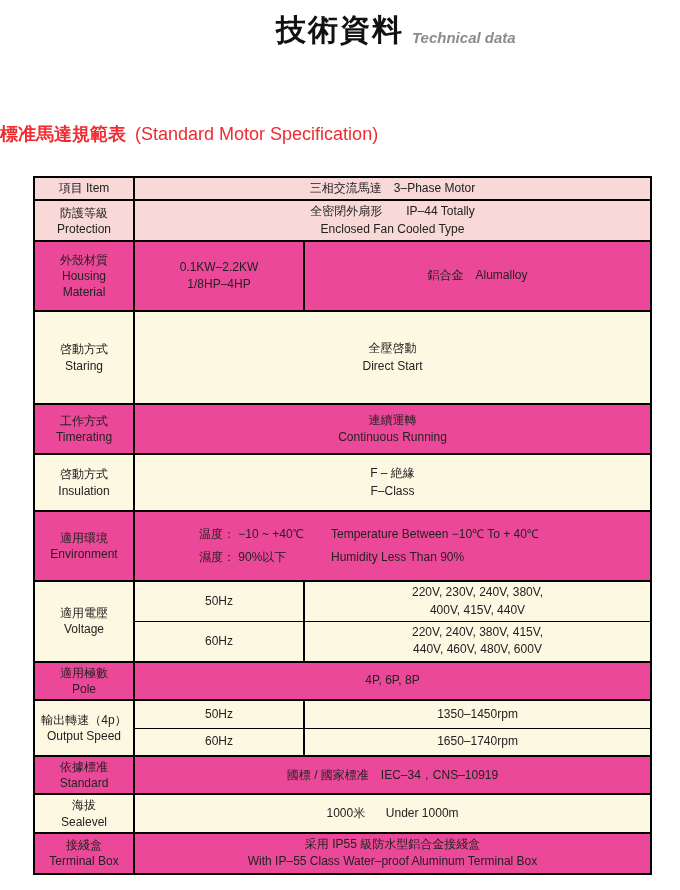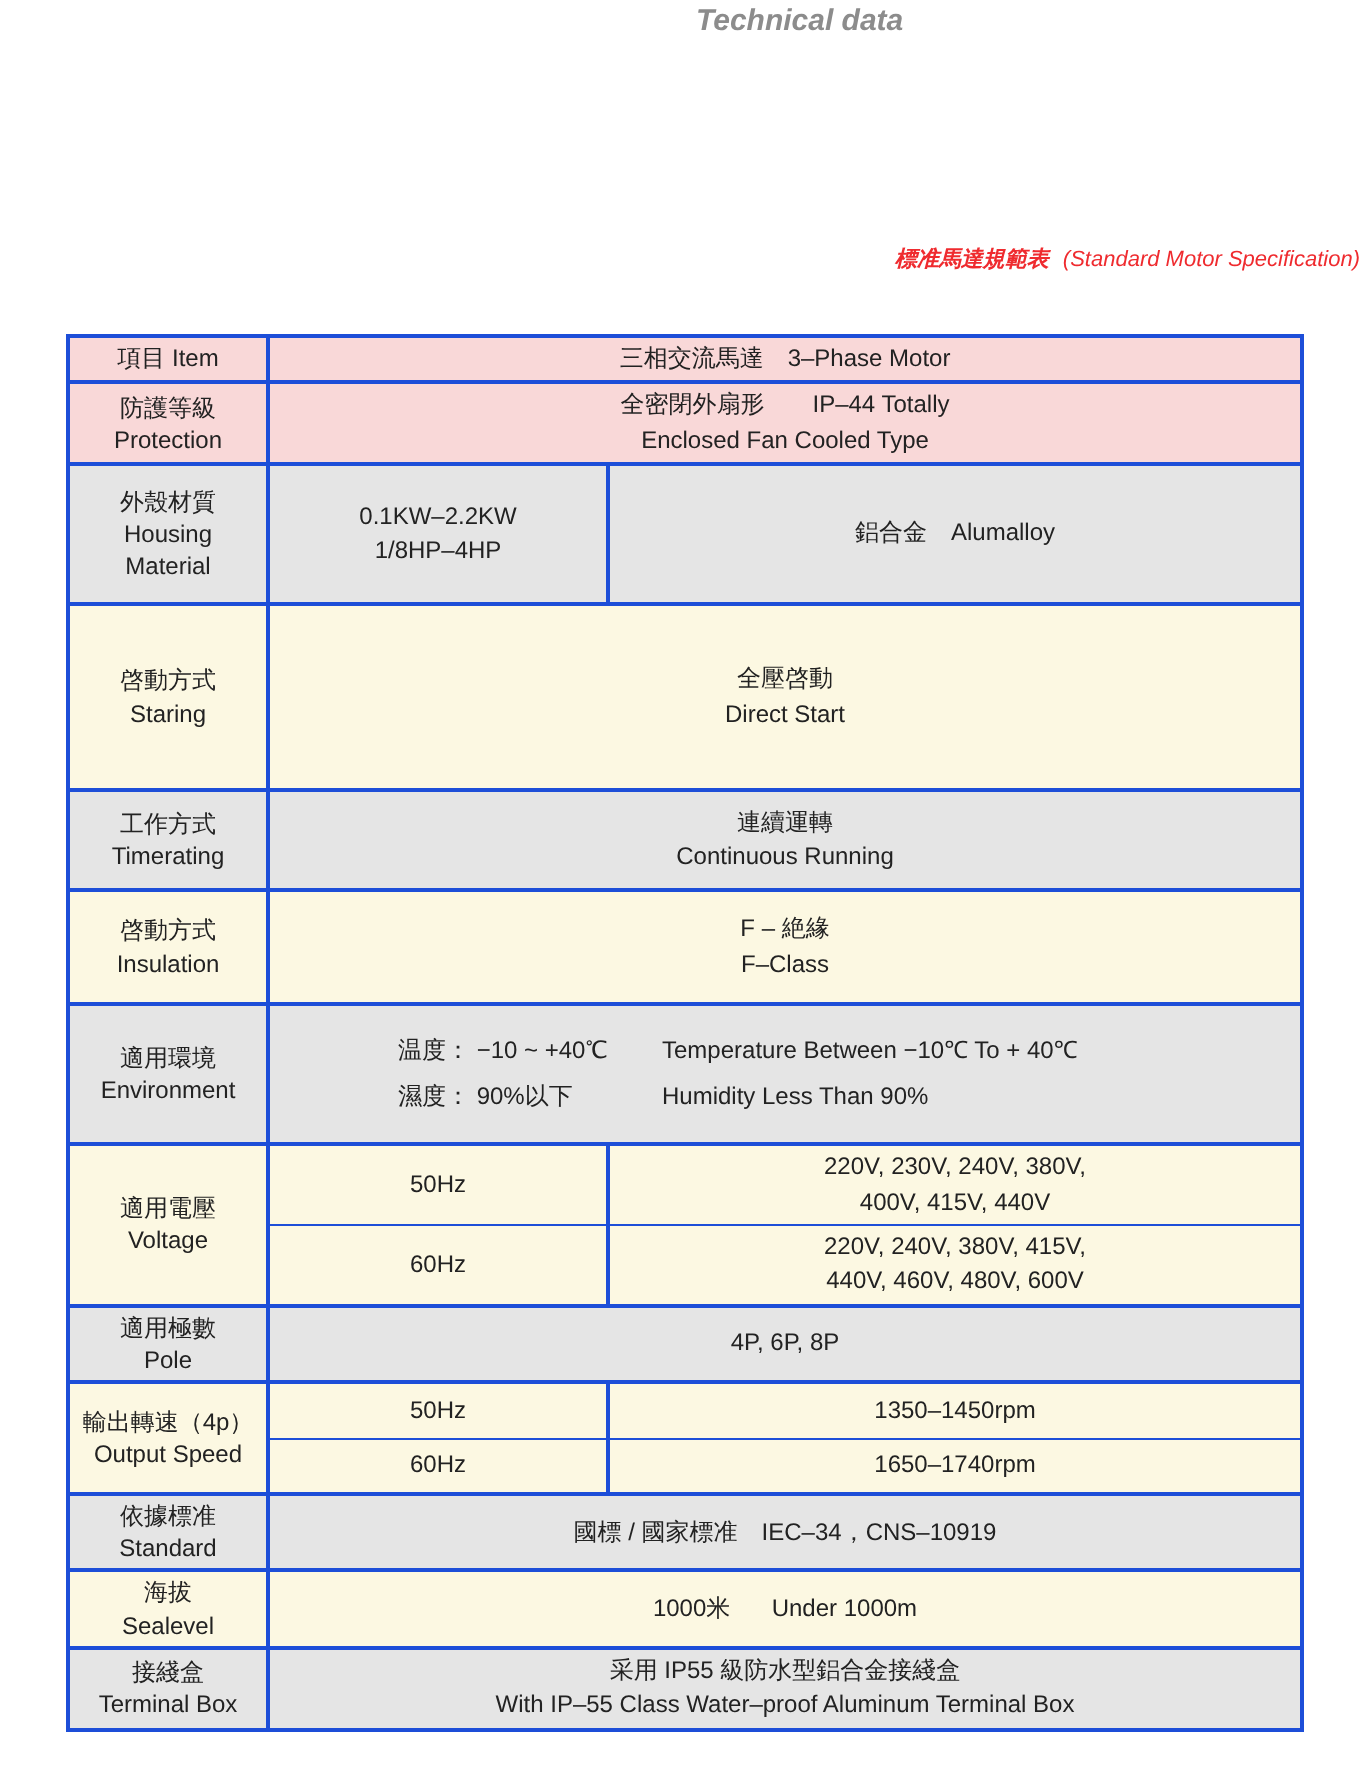--- a/index.html
+++ b/index.html
@@ -16,49 +16,50 @@
   .title-wrap { position:relative; display:inline-block; }
   .title-zh {
     font-size:30px; font-weight:bold; color:#111111;
     letter-spacing:2px; line-height:40px; white-space:nowrap;
   }
   .title-en {
     position:absolute; left:calc(100% + 8px); bottom:4px;
     font-size:15px; font-weight:bold; font-style:italic;
     color:#8c8c8c; white-space:nowrap;
   }
-  .subtitle { margin-top:70px; text-align:right; font-size:11px; white-space:nowrap;font-style:italic; }
+  .subtitle { margin-top:70px; text-align:left; font-size:18px; white-space:nowrap; }
   .subtitle-zh { color:#ef2b2f; font-weight:bold; }
   .subtitle-en { color:#ef2b2f; font-weight:normal; margin-left:4px; }
 
   
   table.spec {
     border-collapse:collapse; table-layout:fixed;
     width:617px; margin:30px 0 0 33px;
     font-size:12px; color:#222222;
   }
   col.c1 { width:100px; } col.c2 { width:170px; } col.c3 { width:347px; }
-  td { border:2px solid #1d4ed8; text-align:center; vertical-align:middle; padding:2px 4px; line-height:1.45; }
+  td { border:2px solid #000000; text-align:center; vertical-align:middle; padding:2px 4px; line-height:1.45; }
   td.thin-b { border-bottom-width:1px; }
   td.thin-t { border-top-width:1px; }
   .pink   { background:#f9d8d8; }
-  .blue   { background:#e5e5e5; }
+  .blue   { background:#ec4899; }
   .yellow { background:#fcf8e2; }
   .lbl div { line-height:1.35; }
   
   td.env { text-align:left; padding-left:64px;margin-left:24px; }
   .env-line { display:flex; align-items:baseline; line-height:1.9; }
   .env-zh { display:inline-block; width:118px; text-align:left; }
   .gap-s { display:inline-block; width:14px; }
 </style>
 </head>
 <body>
 
 <div class="header">
   <span class="title-wrap">
+    <span class="title-zh">技術資料</span>
     <span class="title-en">Technical data</span>
   </span>
 </div>
 
 <div class="subtitle">
   <span class="subtitle-zh">標准馬達規範表</span>
   <span class="subtitle-en">(Standard Motor Specification)</span>
 </div>
 
 <table class="spec">

